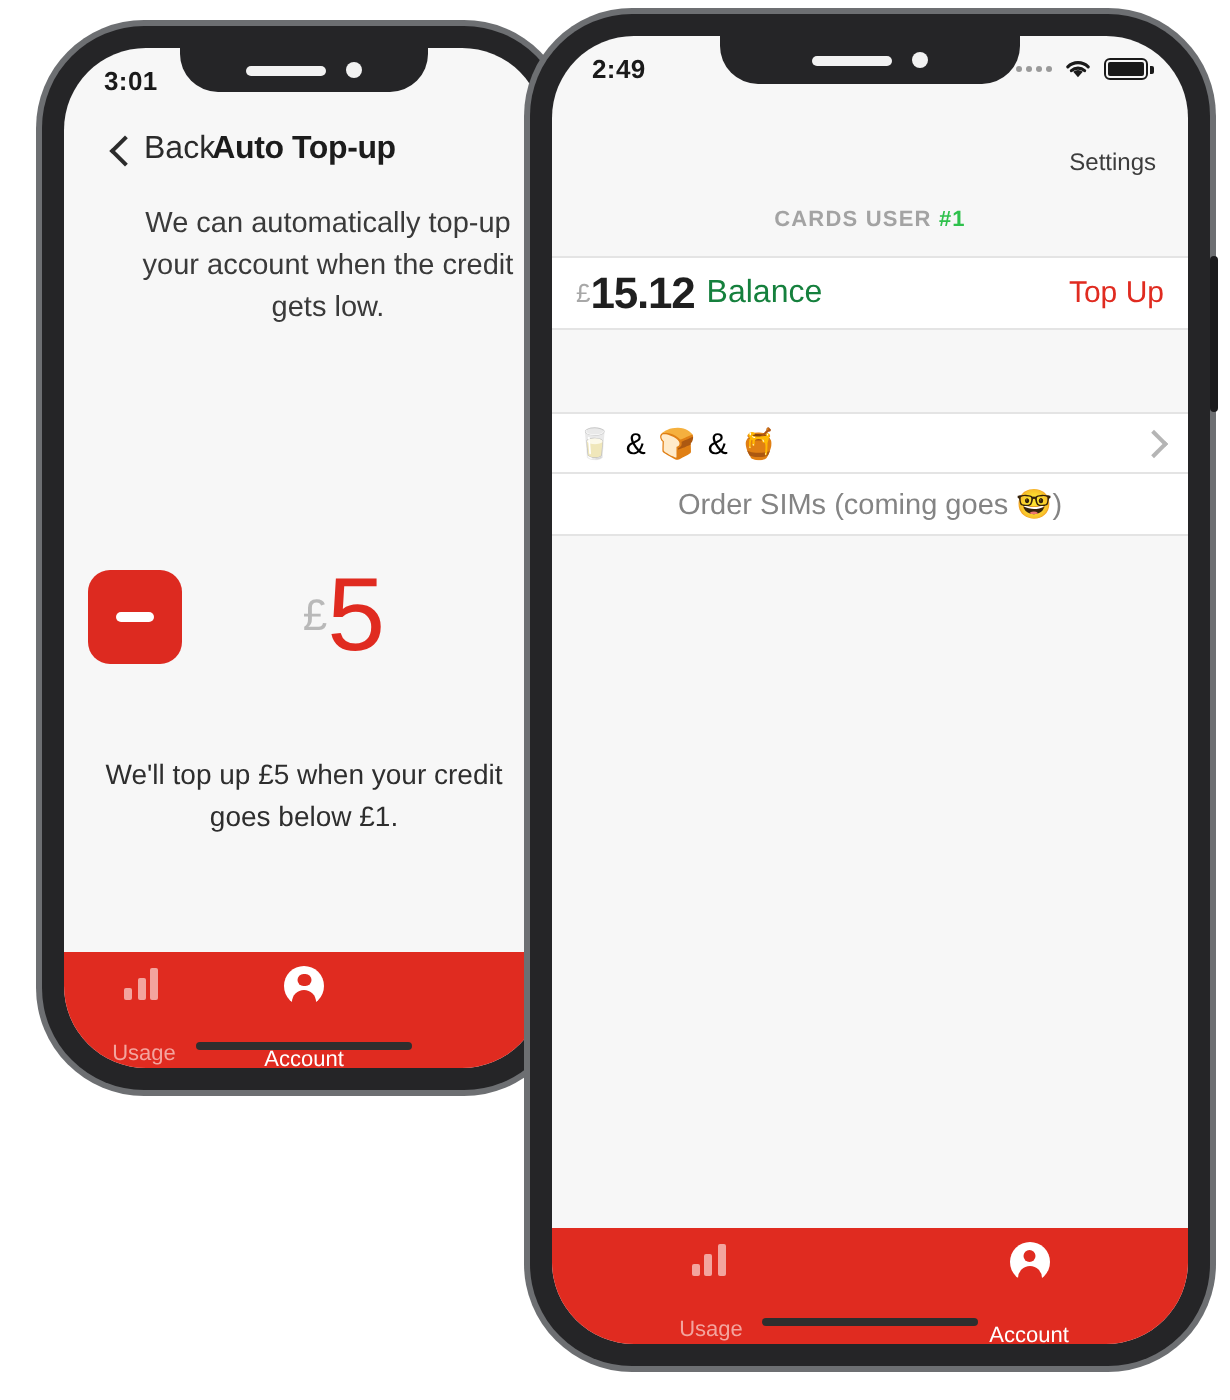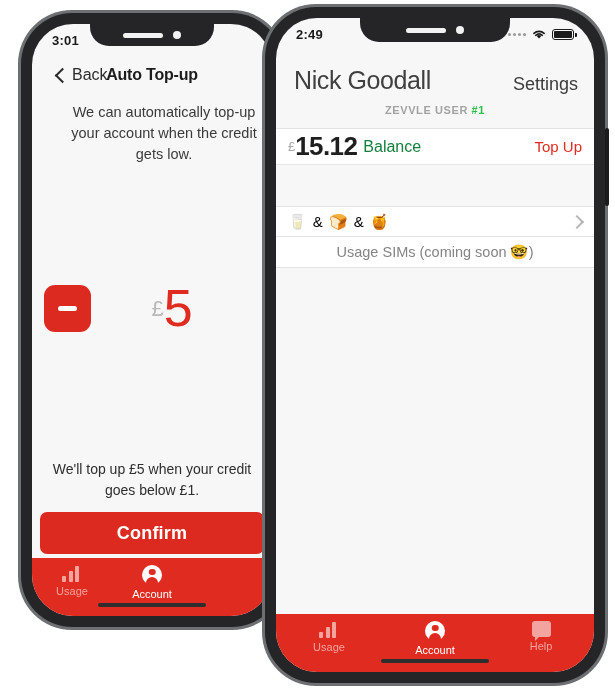--- a/index.html
+++ b/index.html
@@ -272,21 +272,21 @@
     display: flex;
     align-items: flex-start;
     padding-top: 7px;
     box-sizing: border-box;
   }
   .tab {
     flex: 1;
     display: flex;
     flex-direction: column;
     align-items: center;
-    gap: 3px;
+    gap: 21px;
   }
   .tab-label {
     font-size: 11px;
     color: #f3a49e;
   }
   .tab.active .tab-label { color: #ffffff; }
 
   .ic-bars {
     width: 20px; height: 17px;
     display: flex; align-items: flex-end; gap: 2.5px;
@@ -358,21 +358,21 @@
     top: 48px;
     left: 18px;
     font-size: 25px;
     color: #404040;
     letter-spacing: -0.4px;
   }
   .settings-link {
     position: absolute;
     top: 56px;
     right: 16px;
-    font-size: 18px;
+    font-size: 12px;
     color: #3c3c3c;
   }
   .user-line {
     position: absolute;
     top: 86px;
     left: 0; right: 0;
     text-align: center;
     font-size: 11px;
     letter-spacing: 0.6px;
     color: #a3a3a3;
@@ -387,21 +387,21 @@
     height: 37px;
     background: #ffffff;
     border-top: 1px solid #e4e4e4;
     border-bottom: 1px solid #e4e4e4;
     display: flex;
     align-items: center;
     padding: 0 12px;
     box-sizing: border-box;
   }
   .bal-cur { font-size: 13px; color: #a8a8a8; }
-  .bal-val { font-size: 26px; color: #1f1f1f; font-weight: bold; letter-spacing: -0.6px; }
+  .bal-val { font-size: 22px; color: #1f1f1f; font-weight: bold; letter-spacing: -0.6px; }
   .bal-word { font-size: 16px; color: #15803d; margin-left: 6px; }
   .topup { margin-left: auto; font-size: 15px; color: #e02b20; }
 
   .section-head {
     position: absolute;
     top: 170px;
     left: 12px;
     font-size: 11.5px;
     letter-spacing: 0.7px;
     color: #9a9a9a;
@@ -441,21 +441,21 @@
     justify-content: center;
     font-size: 14.5px;
     color: #848484;
   }
 </style>
 </head>
 <body>
 
 <div id="stage">
 
-  <div class="phone" id="phone-left" style="left:18px; top:10px; width:268px; height:620px;">
+  <div class="phone" id="phone-left" style="left:18px; top:10px; width:268px; height:538px;">
 
     <div class="btn-side" style="right:-1px; top:135px; width:4px; height:52px;"></div>
     <div class="btn-side" style="right:-1px; top:200px; width:4px; height:60px;"></div>
 
     <div class="phone-inner">
       <div class="screen">
 
         <div class="notch" style="width:124px; height:22px;">
           <div class="notch-speaker"></div>
           <div class="notch-cam"></div>
@@ -480,21 +480,20 @@
           <div class="minus-btn">
             <span></span>
           </div>
           <div class="amount">
             <span class="cur">£</span><span class="val">5</span>
           </div>
         </div>
 
         <div class="footnote">We'll top up £5 when your credit goes below £1.</div>
 
-        <div class="confirm-btn">Confirm</div>
 
         <div class="tabbar">
           <div class="tab">
             <div class="ic-bars">
                 <i></i>
                 <i></i>
                 <i></i>
               </div>
             <div class="tab-label">Usage</div>
           </div>
@@ -535,63 +534,58 @@
               <path d="M8 10.6 L5.6 7.9 a3.7 3.7 0 0 1 4.8 0 Z" fill="#1a1a1a"></path>
               <path d="M2.9 5.4 a7.4 7.4 0 0 1 10.2 0" stroke="#1a1a1a" stroke-width="1.6" fill="none" stroke-linecap="round"></path>
               <path d="M4.7 7.3 a5 5 0 0 1 6.6 0" stroke="#1a1a1a" stroke-width="1.6" fill="none" stroke-linecap="round"></path>
             </svg>
             <div class="sb-batt">
                 <i></i>
               </div>
           </div>
         </div>
 
-        <div class="acct-name">Nick Goodall</div>
         <div class="settings-link">Settings</div>
 
         <div class="user-line">
-          <span>ZEVVLE USER</span>
+          <span>CARDS USER</span>
           <span class="num">#1</span>
         </div>
 
         <div class="balance-row">
           <span class="bal-cur">£</span>
           <span class="bal-val">15.12</span>
           <span class="bal-word">Balance</span>
           <span class="topup">Top Up</span>
         </div>
 
         <div class="section-head">SIM CARDS</div>
 
         <div class="sim-row">
           <span class="sim-emoji">🥛 &amp; 🍞 &amp; 🍯</span>
           <span class="chev-right"></span>
         </div>
 
         <div class="order-row">
-          <span>Usage SIMs (coming soon 🤓)</span>
+          <span>Order SIMs (coming goes 🤓)</span>
         </div>
 
         <div class="tabbar">
           <div class="tab">
             <div class="ic-bars">
                 <i></i>
                 <i></i>
                 <i></i>
               </div>
             <div class="tab-label">Usage</div>
           </div>
           <div class="tab active">
             <div class="ic-person"></div>
             <div class="tab-label">Account</div>
           </div>
-          <div class="tab">
-            <div class="ic-chat"></div>
-            <div class="tab-label">Help</div>
-          </div>
           <div class="home-indicator"></div>
         </div>
 
       </div>
     </div>
   </div>
 
 </div>
 
 </body></html>

